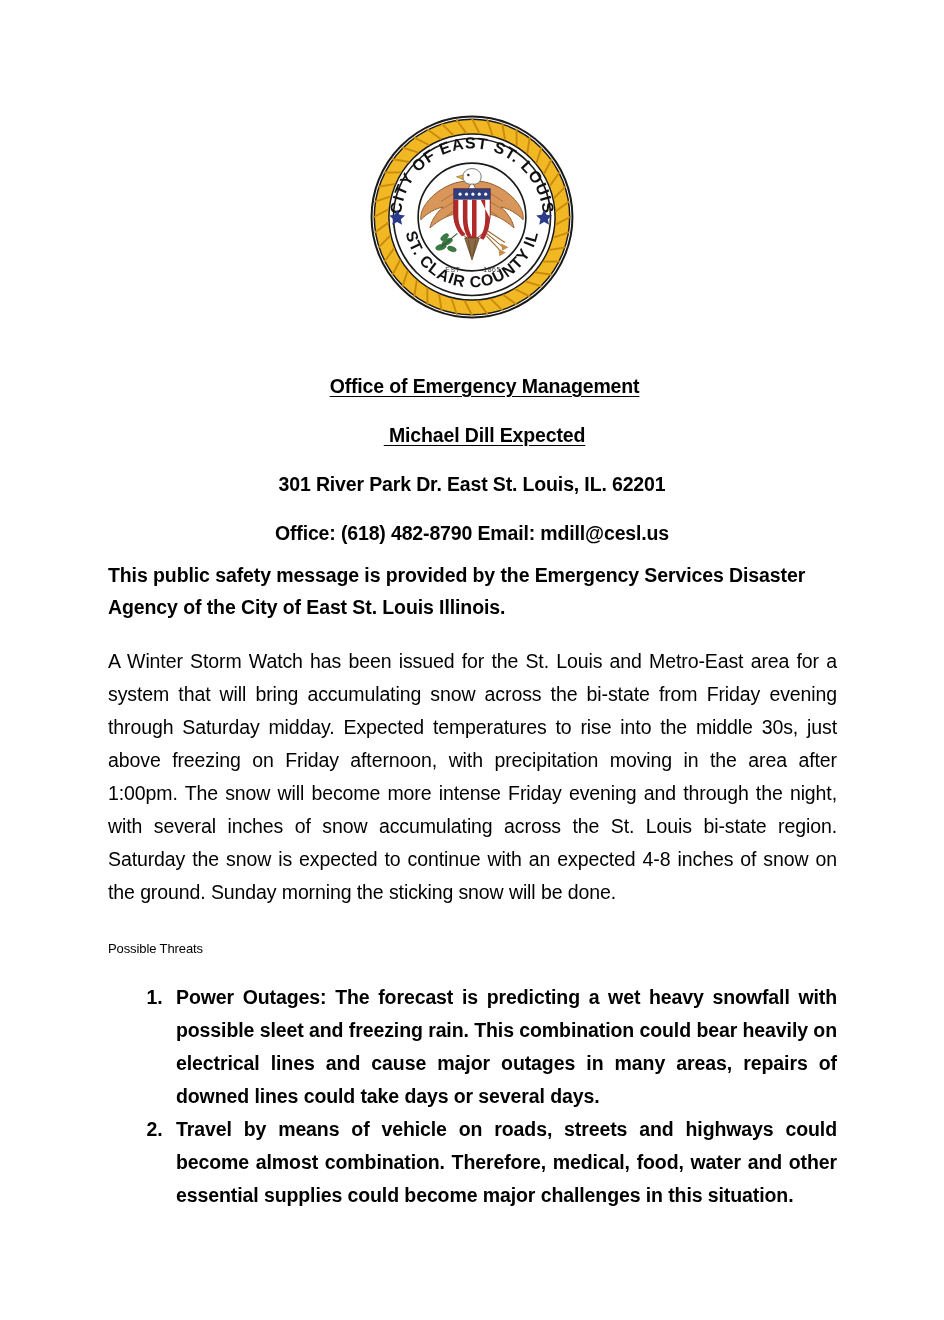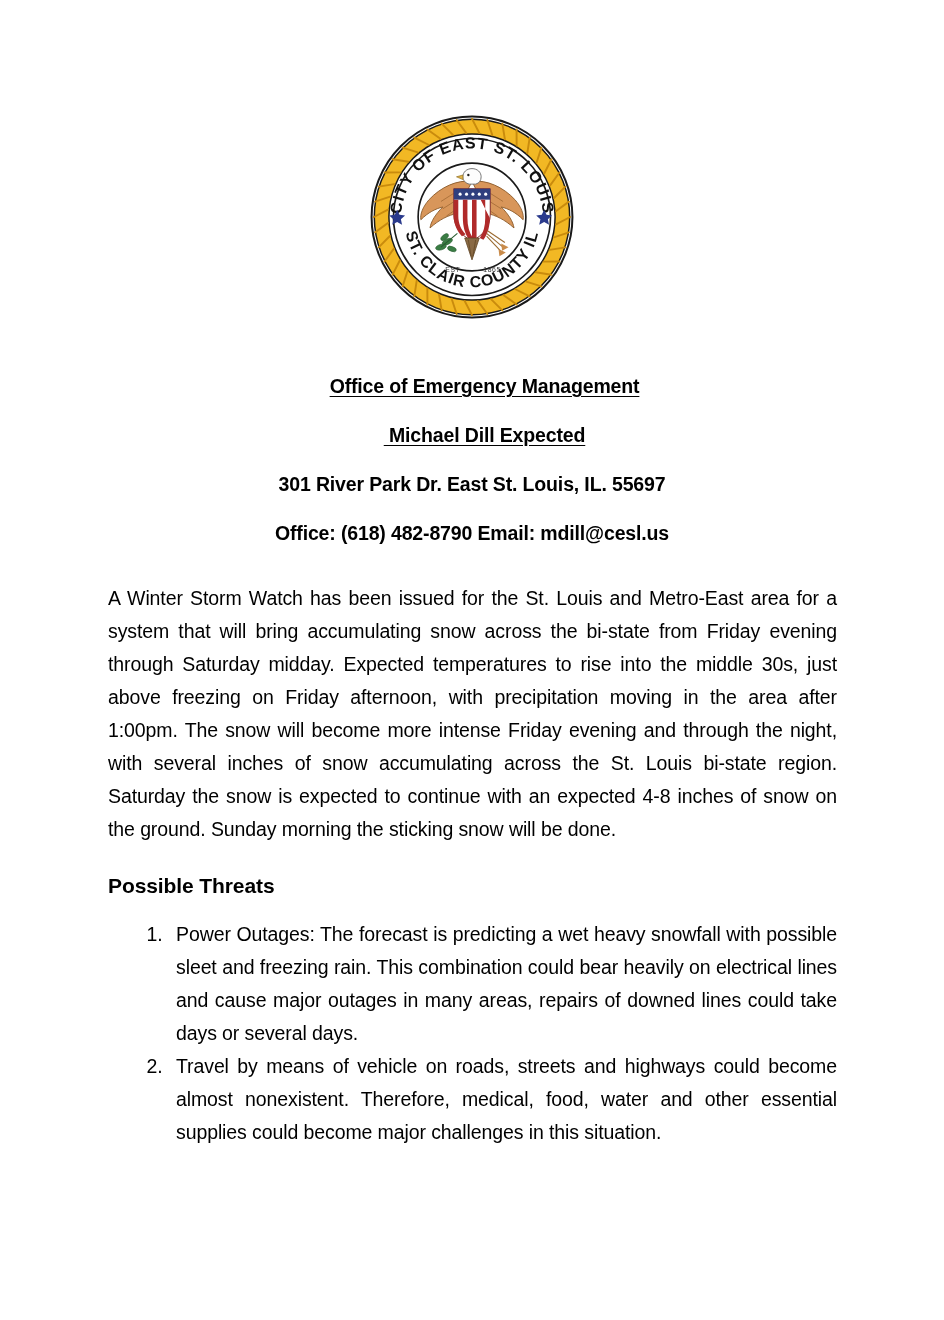--- a/index.html
+++ b/index.html
@@ -79,31 +79,32 @@
   p.body {
     margin: 22px 0 12px 0;
     font-size: 19.5px;
     line-height: 33px;
     text-align: justify;
     text-justify: inter-word;
     letter-spacing: -0.1px;
   }
   h2.section-head {
     margin: 26px 0 16px 0;
-    font-weight: bold;
-    font-size: 21px;
+    font-weight: normal;
+    font-size: 13px;
     line-height: 28px;
     letter-spacing: -0.1px;
   }
   ol.threats {
     margin: 18px 0 0 0;
     padding-left: 60px;
     font-size: 19.5px;
     line-height: 33px;
     letter-spacing: -0.1px;
+    font-weight: bold;
   }
   ol.threats li {
     text-align: justify;
     text-justify: inter-word;
     padding-left: 8px;
     margin-bottom: 0;
   }
   ol.threats li::marker {
     font-size: 19.5px;
   }
@@ -329,29 +330,30 @@
       </g>
 
       <text x="99" y="175" font-family="'Liberation Sans', sans-serif" font-size="7.5" fill="#333333" text-anchor="middle" letter-spacing="0.7">EST</text>
       <text x="142" y="175" font-family="'Liberation Sans', sans-serif" font-size="7.5" fill="#333333" text-anchor="middle" letter-spacing="0.7">1865</text>
     </svg>
   </div>
 
   <div class="header-block">
     <div class="hdr-line underlined">Office of Emergency Management</div>
     <div class="hdr-line underlined"> Michael Dill Expected</div>
-    <div class="hdr-line addr">301 River Park Dr. East St. Louis, IL. 55697</div>
+    <div class="hdr-line addr">301 River Park Dr. East St. Louis, IL. 62201</div>
     <div class="hdr-line addr">Office: (618) 482-8790 Email: mdill@cesl.us</div>
   </div>
 
   <div class="content">
+    <p class="bold-intro">This public safety message is provided by the Emergency Services Disaster Agency of the City of East St. Louis Illinois.</p>
 
     <p class="body">A Winter Storm Watch has been issued for the St. Louis and Metro-East area for a system that will bring accumulating snow across the bi-state from Friday evening through Saturday midday. Expected temperatures to rise into the middle 30s, just above freezing on Friday afternoon, with precipitation moving in the area after 1:00pm. The snow will become more intense Friday evening and through the night, with several inches of snow accumulating across the St. Louis bi-state region. Saturday the snow is expected to continue with an expected 4-8 inches of snow on the ground. Sunday morning the sticking snow will be done.</p>
 
     <h2 class="section-head">Possible Threats</h2>
 
     <ol class="threats">
       <li>Power Outages: The forecast is predicting a wet heavy snowfall with possible sleet and freezing rain. This combination could bear heavily on electrical lines and cause major outages in many areas, repairs of downed lines could take days or several days.</li>
-      <li>Travel by means of vehicle on roads, streets and highways could become almost nonexistent. Therefore, medical, food, water and other essential supplies could become major challenges in this situation.</li>
+      <li>Travel by means of vehicle on roads, streets and highways could become almost combination. Therefore, medical, food, water and other essential supplies could become major challenges in this situation.</li>
     </ol>
   </div>
 
 </div>
 
 </body></html>

